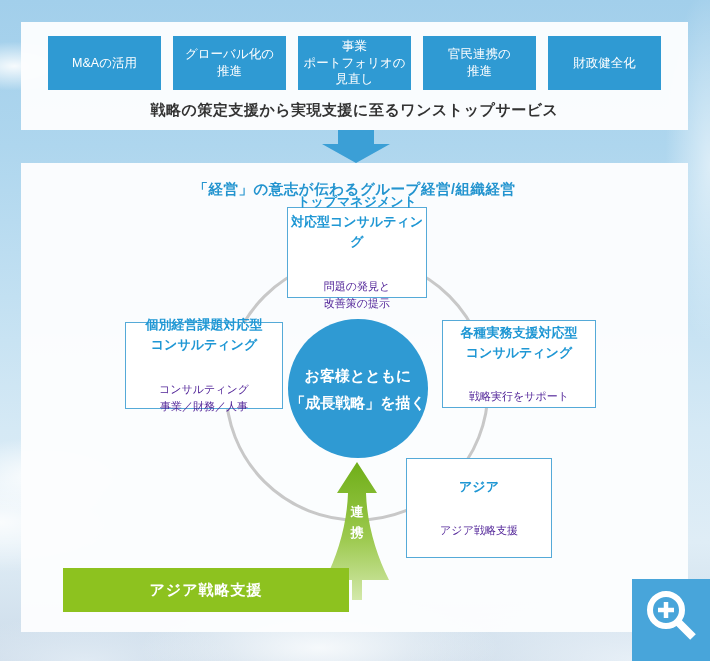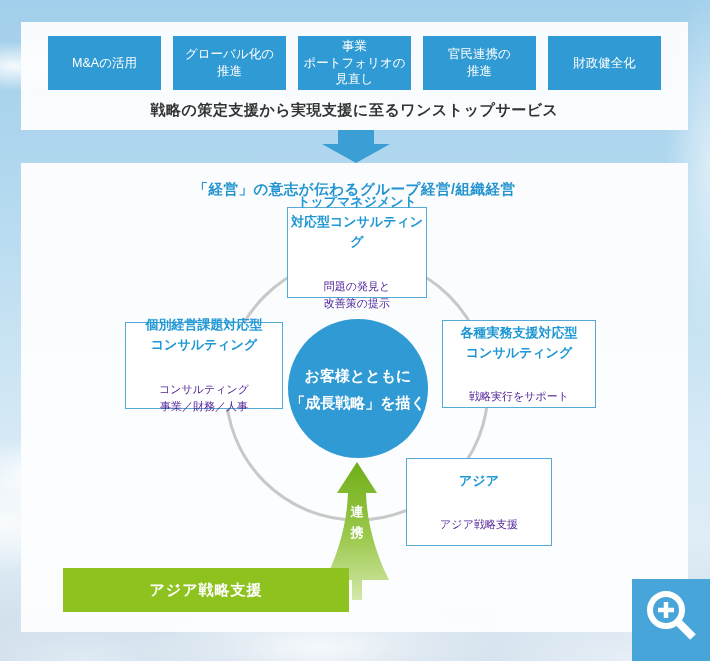--- a/index.html
+++ b/index.html
@@ -39,21 +39,21 @@
     position:absolute;background:#fff;border:1px solid #55aad8;
     display:flex;flex-direction:column;align-items:center;justify-content:center;
     text-align:center;gap:25px;box-sizing:border-box;
   }
   .node .ttl{font-size:13px;font-weight:bold;color:#1f97d4;line-height:1.55;white-space:pre-line;}
   .node .dsc{font-size:11px;color:#4c1d95;line-height:1.6;white-space:pre-line;}
   .node.top-node{left:287px;top:207px;width:140px;height:91px;}
   .node.left-node{left:125px;top:322px;width:158px;height:87px;}
   .node.right-node{left:442px;top:320px;width:154px;height:88px;}
   .node.bl-node{left:163px;top:458px;width:146px;height:88px;}
-  .node.br-node{left:406px;top:458px;width:146px;height:88px;}
+  .node.br-node{left:406px;top:458px;width:146px;height:100px;}
   .center-circle{
     position:absolute;left:288px;top:319px;width:140px;height:139px;border-radius:50%;
     background:#2f9ad3;display:flex;align-items:center;justify-content:center;text-align:center;
     color:#fff;font-size:15px;font-weight:bold;line-height:1.8;white-space:pre-line;z-index:2;
   }
   .link-arrow{position:absolute;left:318px;top:462px;z-index:3;}
   .link-label{
     position:absolute;left:344px;top:501px;width:26px;z-index:6;text-align:center;
     color:#fff;font-size:13px;font-weight:bold;line-height:1.65;white-space:pre-line;
   }

